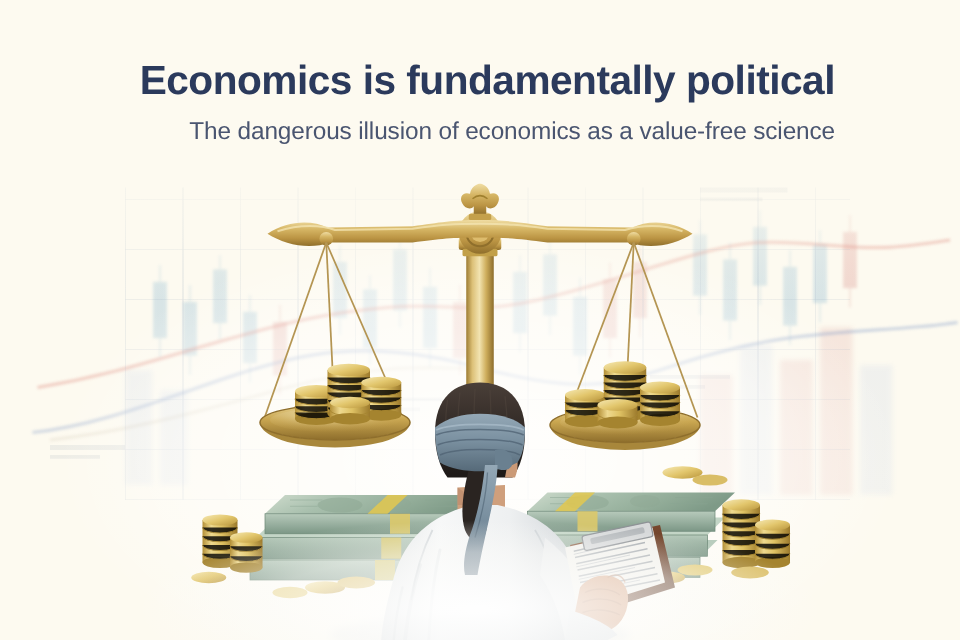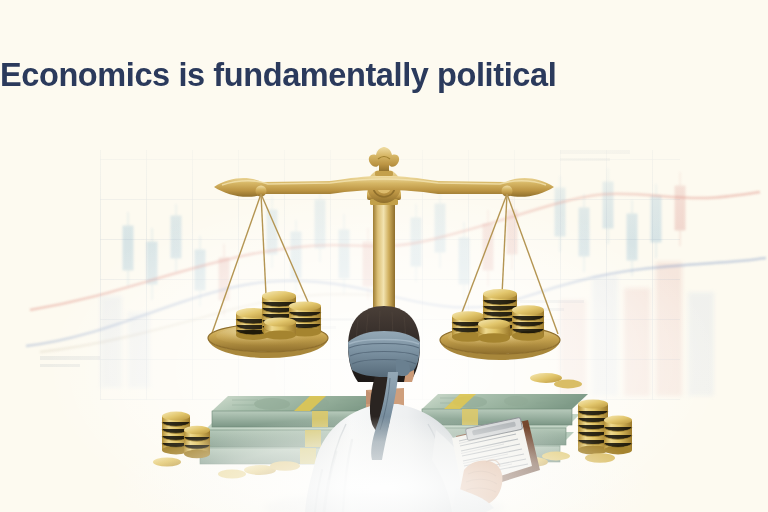--- a/index.html
+++ b/index.html
@@ -46,23 +46,23 @@
     width: 580px; height: 250px;
     opacity: 0.30;
     background-image:
       repeating-linear-gradient(90deg, rgba(140,160,185,0.5) 0 1px, transparent 1px 46px),
       repeating-linear-gradient(0deg, rgba(140,160,185,0.45) 0 1px, transparent 1px 40px);
   }
 
   
   .header {
     position: absolute;
-    left: 0; top: 11px;
+    left: 0; top: 0;
     width: 668px;
-    text-align: left;
+    text-align: right;
     z-index: 40;
   }
 
   .title {
     margin-top: 46px;
     font-size: 32.5px;
     font-weight: 700;
     letter-spacing: -0.4px;
     color: #2b3a5c;
     line-height: 1.12;
@@ -641,15 +641,16 @@
       </g>
 
       <ellipse cx="384" cy="508" rx="120" ry="16" fill="#d8dde0" opacity="0.28" filter="url(#dropSoft)"></ellipse>
     </svg>
 
     <div class="floor-haze"></div>
   </div>
 
   <div class="header">
     <div class="title" style="color: rgb(43, 58, 92);">Economics is fundamentally political</div>
+    <div class="subtitle" style="color: rgb(74, 85, 112);">The dangerous illusion of economics as a value-free science</div>
   </div>
 
 </div>
 
 </body></html>

